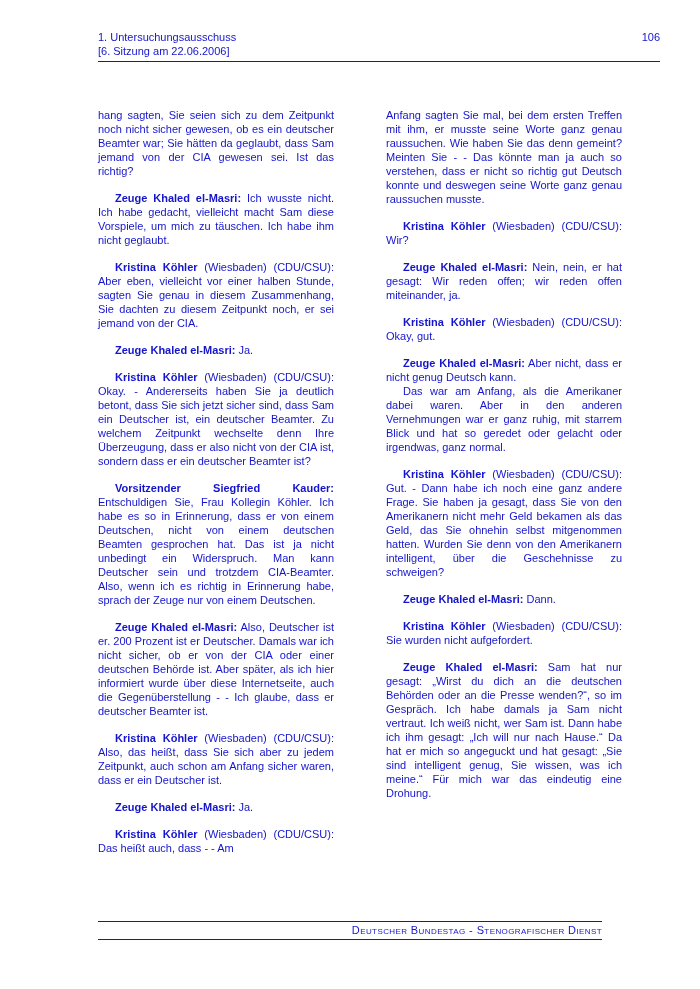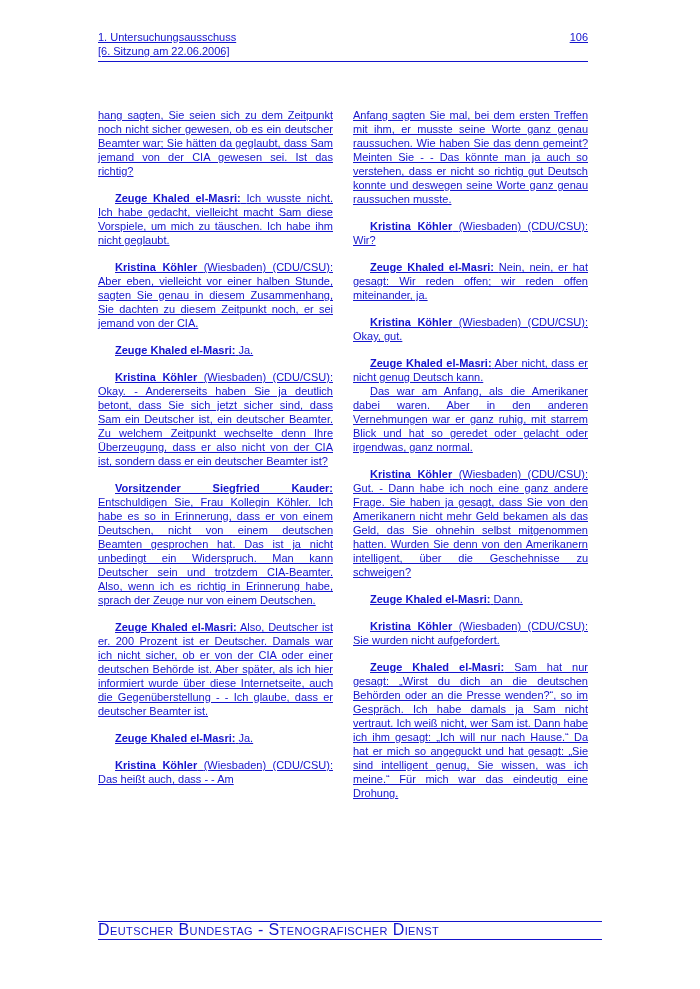--- a/index.html
+++ b/index.html
@@ -9,37 +9,36 @@
     font-family: "Liberation Sans", sans-serif;
   }
   .page {
     position: relative;
     width: 700px; height: 985px;
     box-sizing: border-box;
     background: var(--paper, #ffffff);
     color: var(--ink, #1414cc);
     font-size: 11px;
     line-height: 14px;
-    padding: 30px 112px 0 98px;
+    padding: 30px 40px 0 98px;
     overflow: hidden;
-    text-decoration: underline;
   }
   .header-row {
     display: flex;
     justify-content: space-between;
     align-items: baseline;
   }
   .header-rule {
     border: none;
     border-top: 1px solid var(--ink, #1414cc);
     margin: 3px 0 0 0;
   }
   .columns {
     display: flex;
-    gap: 20px;
+    gap: 52px;
     margin-top: 46px;
   }
   .col { width: 236px; }
   .para {
     margin: 13px 0 0 0;
     text-align: justify;
     hyphens: auto;
     -webkit-hyphens: auto;
   }
   .para.no-gap { margin-top: 0; }
@@ -50,24 +49,24 @@
     left: 98px;
     right: 98px;
     top: 921px;
   }
   .footer-rule {
     border: none;
     border-top: 1px solid var(--ink, #1414cc);
     margin: 0;
   }
   .footer-text {
-    text-align: left;
+    text-align: right;
     font-variant: small-caps;
     letter-spacing: 0.4px;
-    font-size: 16px;
+    font-size: 11px;
     padding: 1px 0 2px 0;
   }
 </style>
 </head>
 <body>
 
 <div class="page">
 
   <header>
     <div class="header-row">
@@ -80,20 +79,21 @@
 
   <main class="columns">
     <section class="col" id="col-left">
         <p class="para no-gap"><span>hang sagten, Sie seien sich zu dem Zeitpunkt noch nicht sicher gewesen, ob es ein deutscher Beamter war; Sie hätten da geglaubt, dass Sam jemand von der CIA gewesen sei. Ist das richtig?</span></p>
         <p class="para indent"><b class="speaker">Zeuge Khaled el-Masri:</b> <span>Ich wusste nicht. Ich habe gedacht, vielleicht macht Sam diese Vorspiele, um mich zu täuschen. Ich habe ihm nicht geglaubt.</span></p>
         <p class="para indent"><b class="speaker">Kristina Köhler</b> <span>(Wiesbaden) (CDU/CSU):</span> <span>Aber eben, vielleicht vor einer halben Stunde, sagten Sie genau in diesem Zusammenhang, Sie dachten zu diesem Zeitpunkt noch, er sei jemand von der CIA.</span></p>
         <p class="para indent"><b class="speaker">Zeuge Khaled el-Masri:</b> <span>Ja.</span></p>
         <p class="para indent"><b class="speaker">Kristina Köhler</b> <span>(Wiesbaden) (CDU/CSU):</span> <span>Okay. - Andererseits haben Sie ja deutlich betont, dass Sie sich jetzt sicher sind, dass Sam ein Deutscher ist, ein deutscher Beamter. Zu welchem Zeitpunkt wechselte denn Ihre Überzeugung, dass er also nicht von der CIA ist, sondern dass er ein deutscher Beamter ist?</span></p>
         <p class="para indent"><b class="speaker">Vorsitzender Siegfried Kauder:</b> <span>Entschuldigen Sie, Frau Kollegin Köhler. Ich habe es so in Erinnerung, dass er von einem Deutschen, nicht von einem deutschen Beamten gesprochen hat. Das ist ja nicht unbedingt ein Widerspruch. Man kann Deutscher sein und trotzdem CIA-Beamter. Also, wenn ich es richtig in Erinnerung habe, sprach der Zeuge nur von einem Deutschen.</span></p>
         <p class="para indent"><b class="speaker">Zeuge Khaled el-Masri:</b> <span>Also, Deutscher ist er. 200 Prozent ist er Deutscher. Damals war ich nicht sicher, ob er von der CIA oder einer deutschen Behörde ist. Aber später, als ich hier informiert wurde über diese Internetseite, auch die Gegenüberstellung - - Ich glaube, dass er deutscher Beamter ist.</span></p>
+        <p class="para indent"><b class="speaker">Kristina Köhler</b> <span>(Wiesbaden) (CDU/CSU):</span> <span>Also, das heißt, dass Sie sich aber zu jedem Zeitpunkt, auch schon am Anfang sicher waren, dass er ein Deutscher ist.</span></p>
         <p class="para indent"><b class="speaker">Zeuge Khaled el-Masri:</b> <span>Ja.</span></p>
         <p class="para indent"><b class="speaker">Kristina Köhler</b> <span>(Wiesbaden) (CDU/CSU):</span> <span>Das heißt auch, dass - - Am</span></p>
       </section>
     <section class="col" id="col-right">
         <p class="para no-gap"><span>Anfang sagten Sie mal, bei dem ersten Treffen mit ihm, er musste seine Worte ganz genau raussuchen. Wie haben Sie das denn gemeint? Meinten Sie - - Das könnte man ja auch so verstehen, dass er nicht so richtig gut Deutsch konnte und deswegen seine Worte ganz genau raussuchen musste.</span></p>
         <p class="para indent"><b class="speaker">Kristina Köhler</b> <span>(Wiesbaden) (CDU/CSU):</span> <span>Wir?</span></p>
         <p class="para indent"><b class="speaker">Zeuge Khaled el-Masri:</b> <span>Nein, nein, er hat gesagt: Wir reden offen; wir reden offen miteinander, ja.</span></p>
         <p class="para indent"><b class="speaker">Kristina Köhler</b> <span>(Wiesbaden) (CDU/CSU):</span> <span>Okay, gut.</span></p>
         <p class="para indent"><b class="speaker">Zeuge Khaled el-Masri:</b> <span>Aber nicht, dass er nicht genug Deutsch kann.</span></p>
         <p class="para indent no-gap"><span>Das war am Anfang, als die Amerikaner dabei waren. Aber in den anderen Vernehmungen war er ganz ruhig, mit starrem Blick und hat so geredet oder gelacht oder irgendwas, ganz normal.</span></p>

